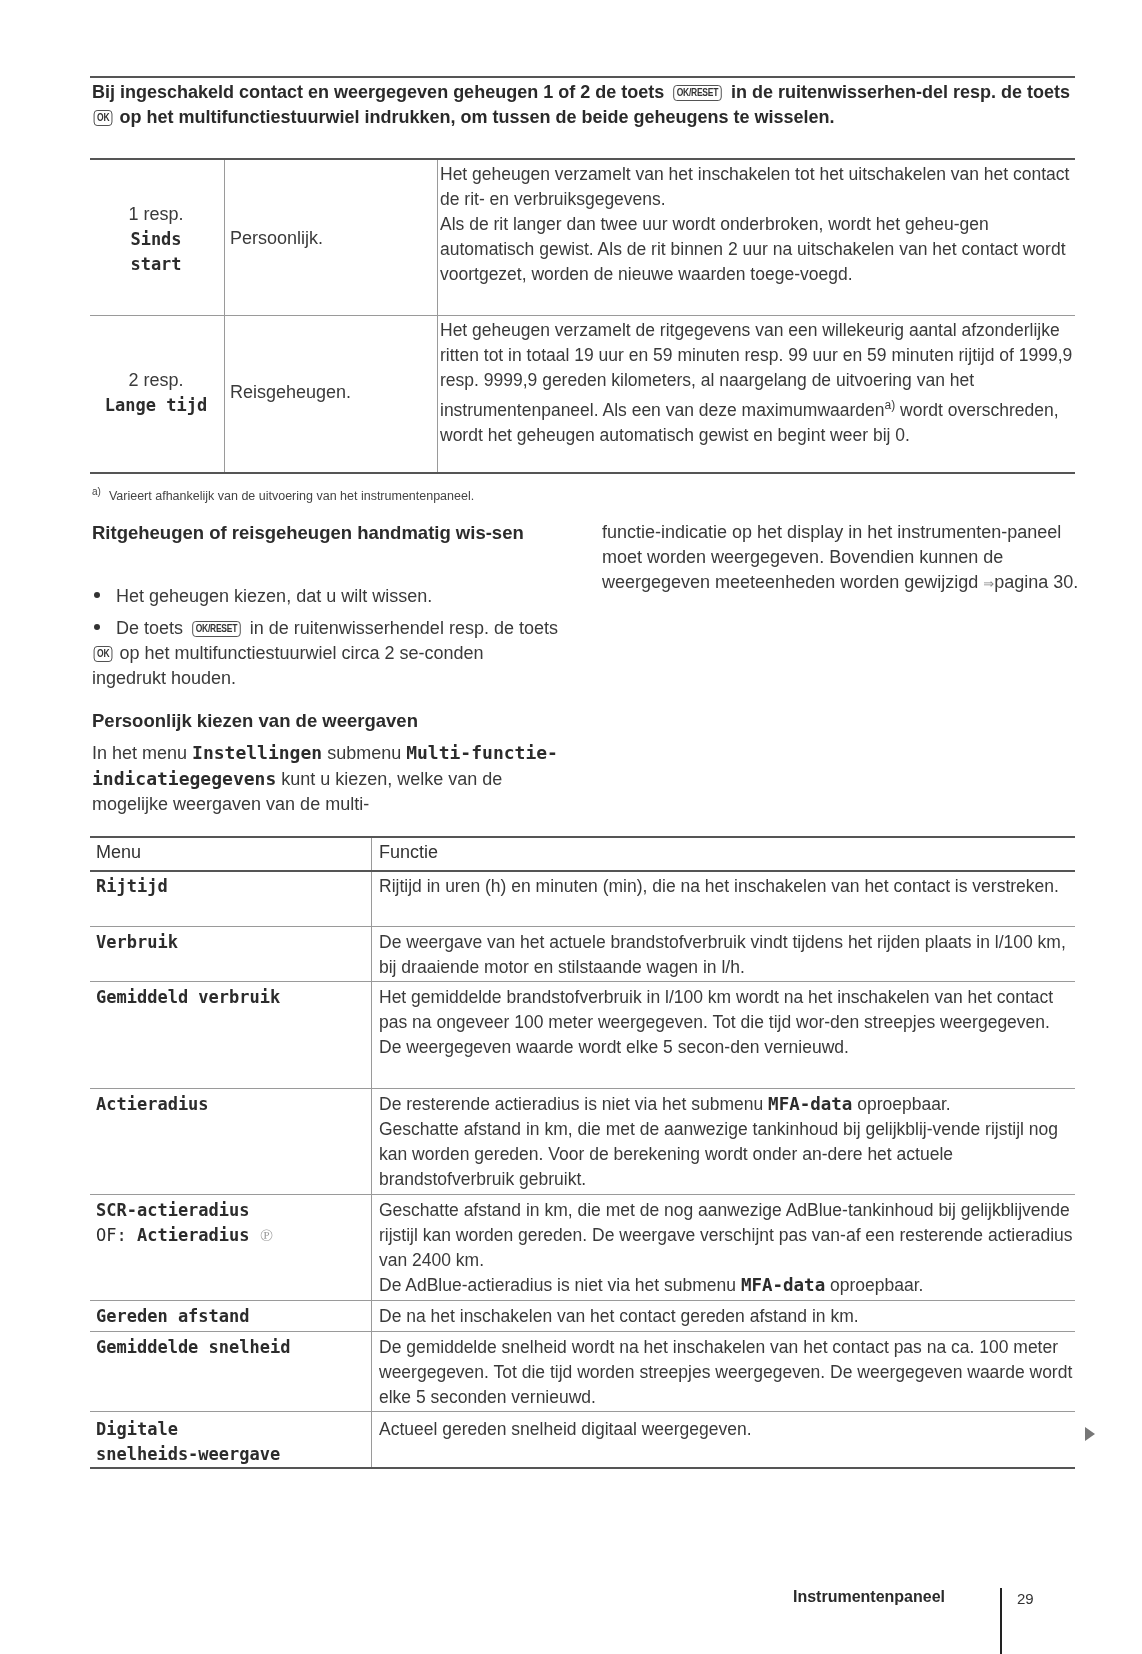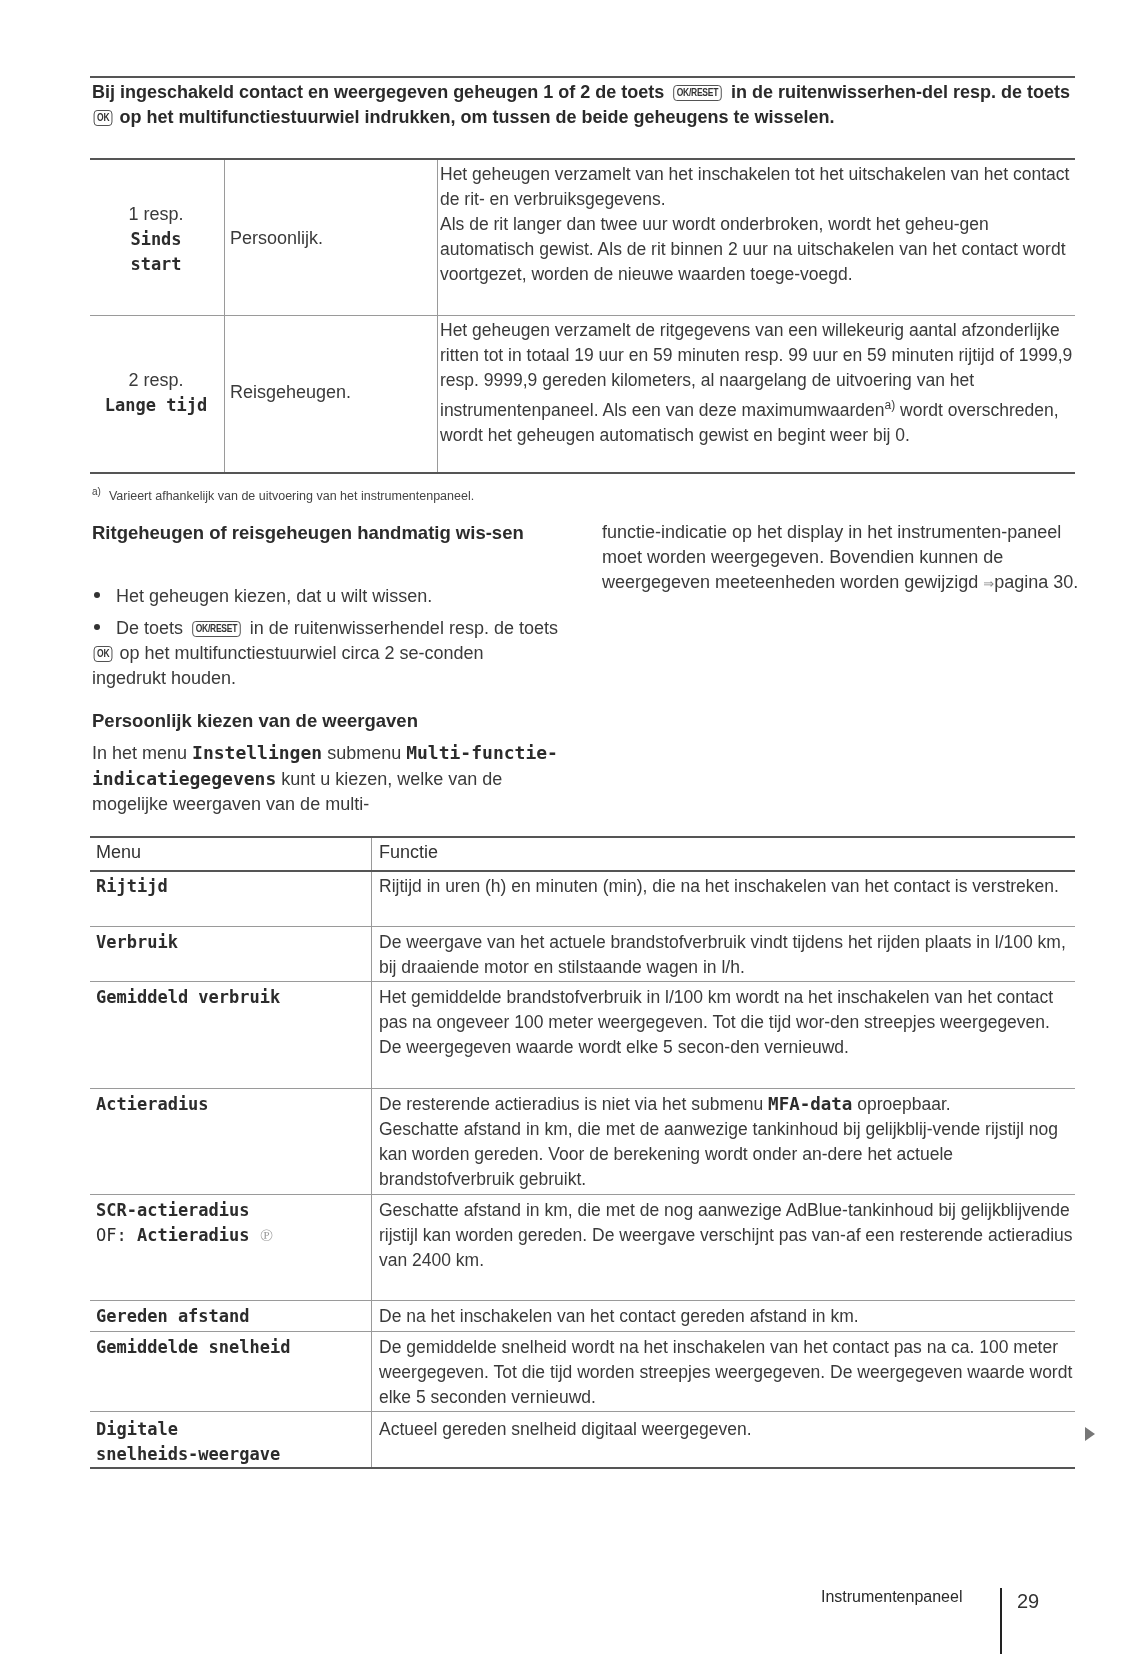--- a/index.html
+++ b/index.html
@@ -32,23 +32,23 @@
 
   
   .t2-row { position: absolute; left: 90px; width: 985px; }
   .t2-c1 { position: absolute; left: 6px; width: 270px; font-size: 17px; line-height: 25px; }
   .t2-c2 { position: absolute; left: 289px; width: 694px; font-size: 17.5px; line-height: 25px; }
   .t2-head { font-family: "Liberation Sans", sans-serif; font-size: 18px; color: #333; font-weight: normal; }
 
   .arrow { position: absolute; left: 1085px; top: 1427px; width: 0; height: 0; border-top: 7px solid transparent;
            border-bottom: 7px solid transparent; border-left: 10px solid #777; }
 
-  #footer-title { position: absolute; left: 821px; top: 1588px; font-weight: normal; font-size: 16px; color: #2a2a2a; }
+  #footer-title { position: absolute; left: 793px; top: 1588px; font-weight: bold; font-size: 16px; color: #2a2a2a; }
   #footer-bar { position: absolute; left: 1000px; top: 1588px; width: 2px; height: 66px; background: #222; }
-  #footer-page { position: absolute; left: 1017px; top: 1590px; font-size: 20px; color: #333; }
+  #footer-page { position: absolute; left: 1017px; top: 1590px; font-size: 15px; color: #333; }
 </style>
 </head>
 <body>
 
 <div class="rule-dark" style="top:76px;"></div>
 
 <div id="intro">
   <span>Bij ingeschakeld contact en weergegeven geheugen 1 of 2 de toets </span><span class="key">OK/RESET</span><span> in de ruitenwisserhen-del resp. de toets </span><span class="key">OK</span><span> op het multifunctiestuurwiel indrukken, om tussen de beide geheugens te wisselen.</span>
 </div>
 
@@ -126,20 +126,21 @@
 </div>
 <div class="rule" style="top:1194px;"></div>
 
 <div class="t2-row" style="top:1198px;">
   <div class="t2-c1 mono">
     <div>SCR-actieradius</div>
     <div><span style="font-weight:normal;">OF: </span><span>Actieradius</span> <span style="font-weight:normal; color:#999; font-style:italic; font-family:'DejaVu Serif',serif;">℗</span></div>
   </div>
   <div class="t2-c2">
     <div>Geschatte afstand in km, die met de nog aanwezige AdBlue-tankinhoud bij gelijkblijvende rijstijl kan worden gereden. De weergave verschijnt pas van-af een resterende actieradius van 2400 km.</div>
+    <div><span>De AdBlue-actieradius is niet via het submenu </span><span class="mono">MFA-data</span><span> oproepbaar.</span></div>
   </div>
 </div>
 <div class="rule" style="top:1300px;"></div>
 
 <div class="t2-row" style="top:1304px;">
   <div class="t2-c1 mono">Gereden afstand</div>
   <div class="t2-c2">De na het inschakelen van het contact gereden afstand in km.</div>
 </div>
 <div class="rule" style="top:1331px;"></div>
 

